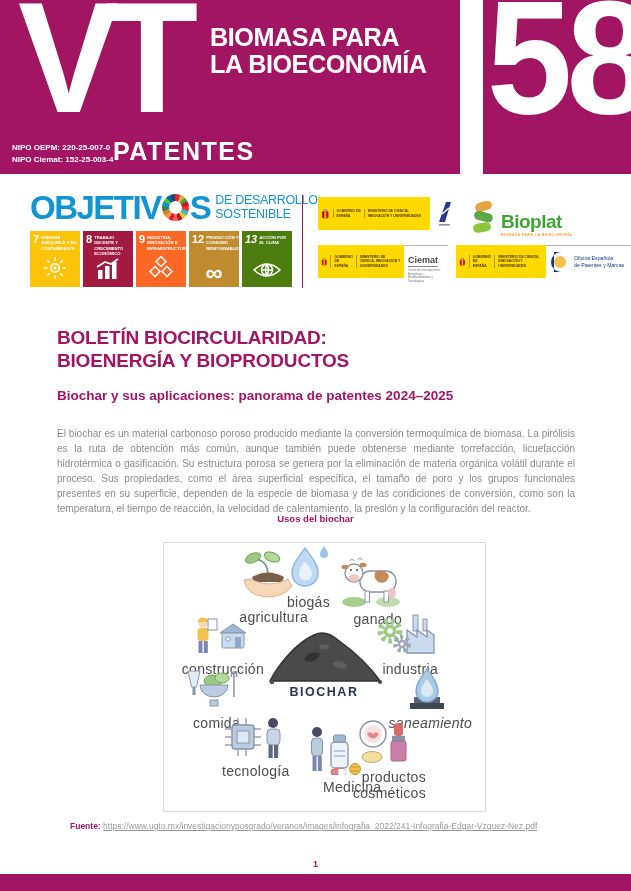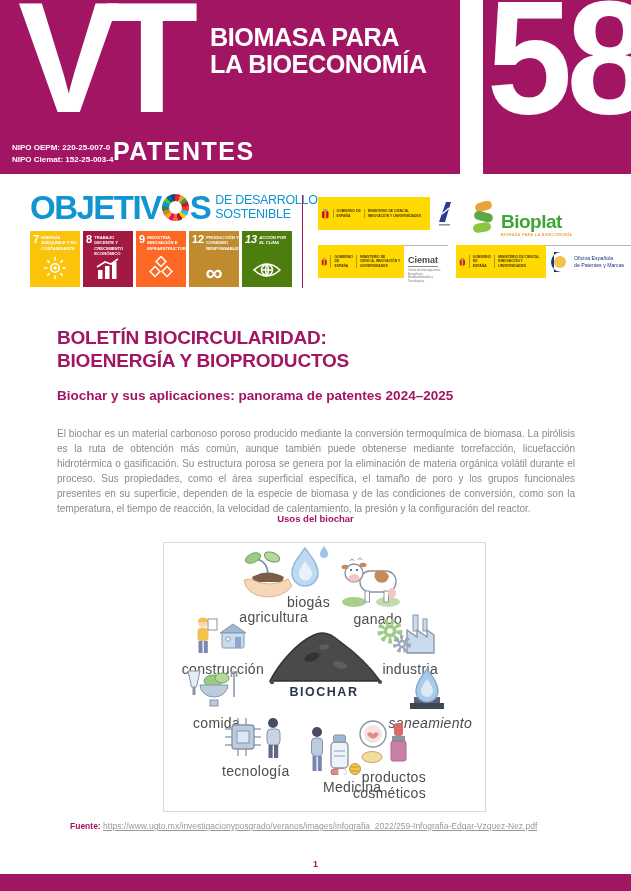--- a/index.html
+++ b/index.html
@@ -488,19 +488,19 @@
         <rect x="33" y="22" width="15" height="20" rx="2" fill="#C97FA6" stroke="#a9688c"></rect>
       </svg>
       </div>
       <div class="use-label" style="width:82px;">productos cosméticos</div>
     </div>
 
   </div>
 
   <div class="source">
     <span class="source-label">Fuente:</span>
-    <a class="source-url" href="#">https://www.ugto.mx/investigacionyposgrado/veranos/images/infografia_2022/259-Infografia-Edgar-Vzquez-Nez.pdf</a>
+    <a class="source-url" href="#">https://www.ugto.mx/investigacionyposgrado/veranos/images/infografia_2022/241-Infografia-Edgar-Vzquez-Nez.pdf</a>
   </div>
 
   <div class="page-num">1</div>
   <div class="footer-bar"></div>
 
 </div>
 
 </body></html>

